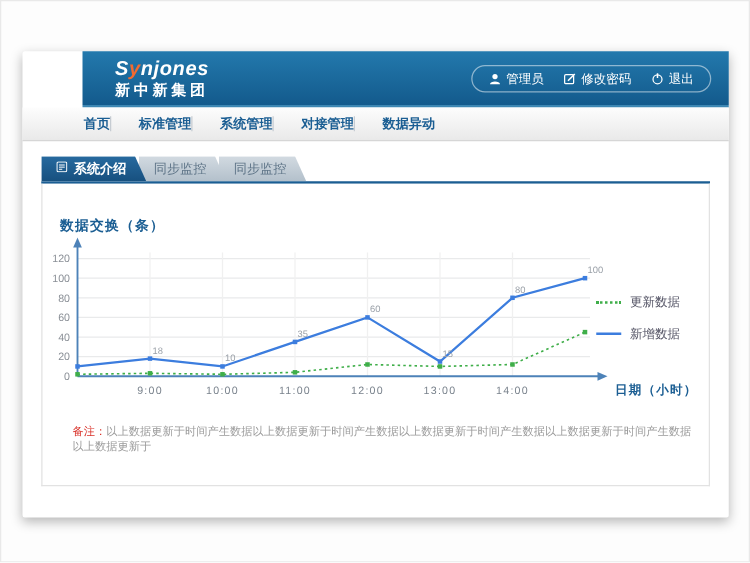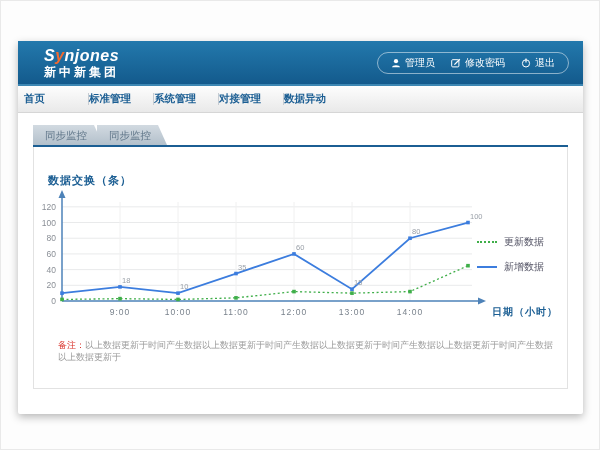--- a/index.html
+++ b/index.html
@@ -3,36 +3,36 @@
 <meta charset="utf-8">
 <style>
   * { margin:0; padding:0; box-sizing:border-box; }
   html,body { width:600px; height:450px; font-family:"Liberation Sans","DejaVu Sans",sans-serif; }
   .screen { position:relative; width:600px; height:450px; background:#fdfdfd; border:1px solid #e9e9e9; overflow:hidden; }
   .window { position:absolute; left:17px; top:40px; width:565px; height:373px; background:#fff;
             box-shadow:0 3px 9px rgba(0,0,0,.28); border-radius:2px; }
 
   
   .app-header { height:45px; background:linear-gradient(#2379ad,#135a8c);
-                display:flex; align-items:center; padding:0 14px; border-bottom:2px solid #3d87b3; }
+                display:flex; align-items:center; padding:0 14px; border-bottom:2px solid #3d87b3;margin-left:48px; }
   .logo { margin-left:12px; line-height:1; text-align:center; }
   .logo-line1 { font-size:16px; font-weight:bold; color:#fff; letter-spacing:.5px; font-style:italic; }
   .logo-accent { color:#f26a30; }
   .logo-line2 { font-size:12px; font-weight:bold; color:#fff; letter-spacing:3px; margin-top:2px; }
   .app-title { color:#fff; font-size:14px; margin-left:20px; letter-spacing:1px; }
   .user-pill { margin-left:auto; display:flex; align-items:center; gap:16px;
                border:1px solid rgba(255,255,255,.5); border-radius:11px; padding:3px 13px;
                color:#fff; font-size:10px; }
   .pill-item { display:flex; align-items:center; gap:4px; cursor:pointer; white-space:nowrap;font-family:Liberation Mono, monospace; }
   .pill-item svg { display:block; }
 
   
   .main-nav { height:27px; background:linear-gradient(#fdfdfd,#e9e9e9); border-bottom:1px solid #d6d6d6;
               display:flex; align-items:center; padding-left:6px; }
-  .nav-item { width:64px; text-align:left; font-size:10.5px; font-weight:bold; color:#1b5e93; cursor:pointer; }
+  .nav-item { width:64px; text-align:right; font-size:10.5px; font-weight:bold; color:#1b5e93; cursor:pointer; }
   .nav-sep { width:1px; height:12px; background:#c6ccd2; }
 
   
   .content { padding:12px 15px 0 15px; }
   .tabs { display:flex; height:20px; position:relative; }
   .tab { line-height:20px; font-size:10.5px; padding:0 16px 0 12px; margin-right:-6px;
          clip-path:polygon(0 0, calc(100% - 9px) 0, 100% 100%, 0 100%); cursor:pointer;
          display:flex; align-items:center; gap:5px; }
   .tab.active { background:linear-gradient(#276a9f,#17507f); color:#fff; font-weight:bold; z-index:3; position:relative; }
   .tab.inactive { background:linear-gradient(#d2dae1,#b3c0cb); color:#5f7588; z-index:2; position:relative; }
@@ -106,20 +106,31 @@
       <div class="nav-sep"></div>
       <div class="nav-item">系统管理</div>
       <div class="nav-sep"></div>
       <div class="nav-item">对接管理</div>
       <div class="nav-sep"></div>
       <div class="nav-item">数据异动</div>
     </div>
 
     <div class="content">
       <div class="tabs">
+        <div class="tab active">
+          <span>
+            <svg width="9" height="9" viewBox="0 0 9 9">
+                <rect x="0.6" y="0.6" width="7.8" height="7.8" rx="1" fill="none" stroke="#fff" stroke-width="0.9"></rect>
+                <line x1="2.2" y1="3" x2="6.8" y2="3" stroke="#fff" stroke-width="0.8"></line>
+                <line x1="2.2" y1="4.7" x2="6.8" y2="4.7" stroke="#fff" stroke-width="0.8"></line>
+                <line x1="2.2" y1="6.4" x2="4.8" y2="6.4" stroke="#fff" stroke-width="0.8"></line>
+              </svg>
+          </span>
+          <span>系统介绍</span>
+        </div>
         <div class="tab inactive">
           <span>同步监控</span>
         </div>
         <div class="tab inactive">
           <span>同步监控</span>
         </div>
       </div>
       <div class="tab-underline"></div>
 
       <div class="panel">

